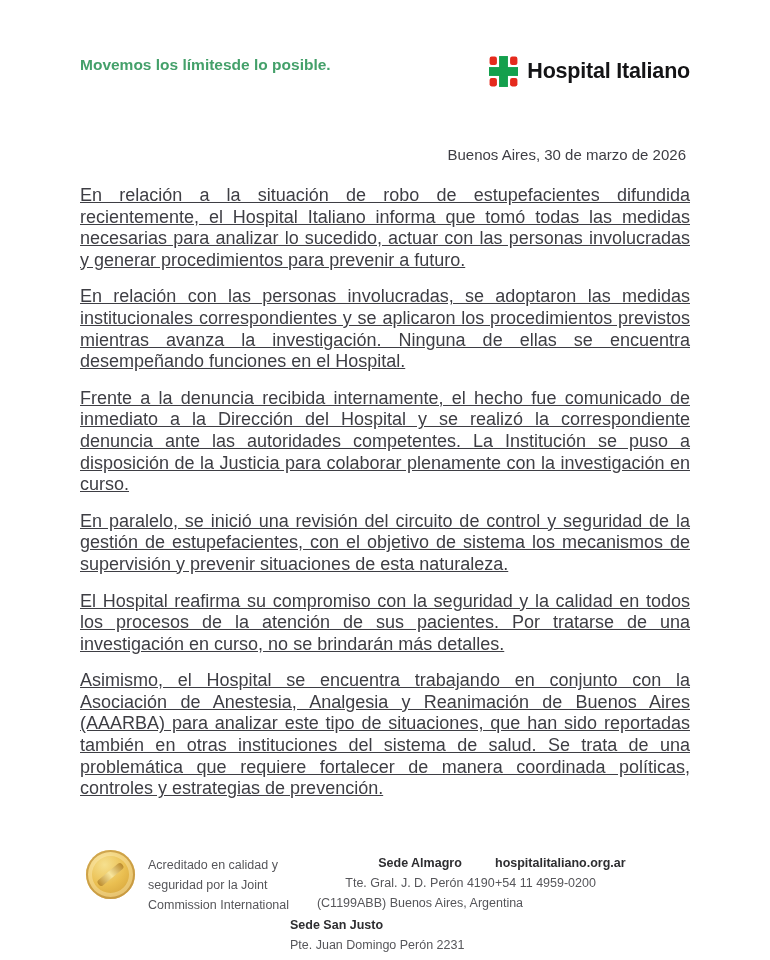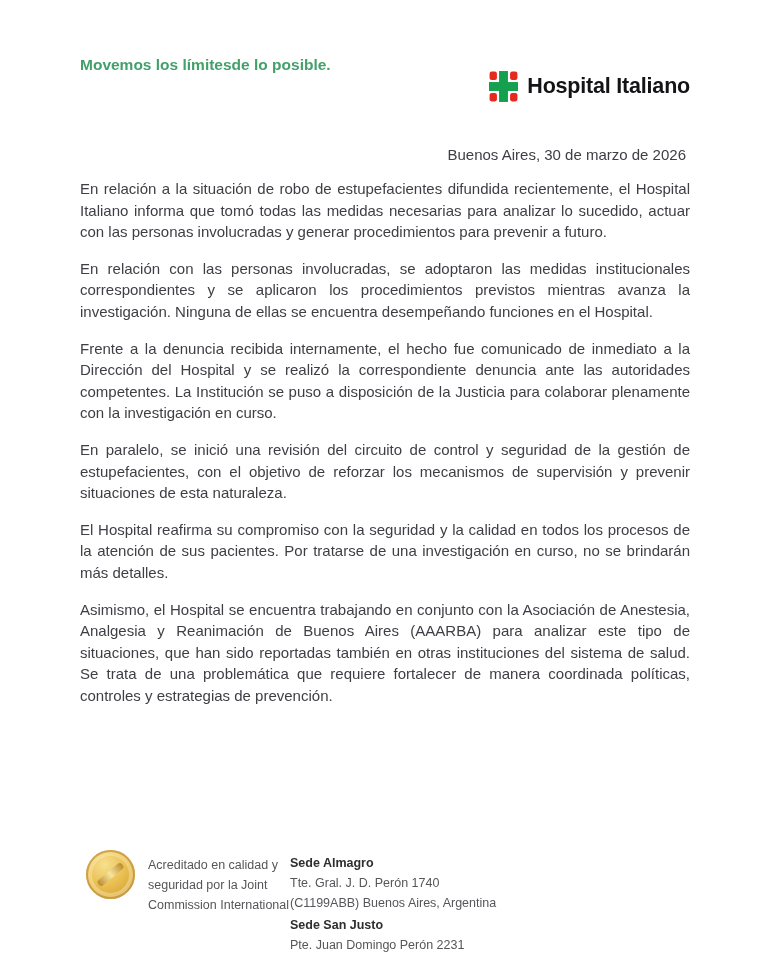--- a/index.html
+++ b/index.html
@@ -14,36 +14,36 @@
   
   .header {
     position:absolute; top:55px; left:80px; right:80px;
     display:flex; justify-content:space-between; align-items:flex-start;
   }
   .tagline {
     color:var(--green,#44a06a);
     font-size:15.5px; line-height:19px; font-weight:600;
     display:flex; 
   }
-  .logo { display:flex; align-items:center; gap:9px; margin-top:16px; }
+  .logo { display:flex; align-items:center; gap:9px; margin-top:1px; }
   .logo-icon { display:inline-flex; width:29px; height:31px; }
   .logo-icon svg { width:100%; height:100%; }
   .logo-text {
     font-size:21.5px; font-weight:700; letter-spacing:-0.2px;
     color:#141416;
   }
   
   .dateline {
     position:absolute; top:146px; right:84px;
     font-size:15px; color:var(--text,#3e3e44);
   }
   
   .body {
-    position:absolute; top:178px; left:80px; width:610px;
-    font-size:15px; line-height:21.6px; text-align:justify;
+    position:absolute; top:185px; left:80px; width:610px;
+    font-size:18px; line-height:21.6px; text-align:justify;text-decoration:underline;
   }
   .body p { margin:0 0 15px 0; }
   .body p.signature { font-weight:700; margin-top:3px; text-align:left; color:#323236; }
   
   .footer {
     position:absolute; left:0; top:845px; width:770px; height:115px;
     font-size:12.5px; line-height:20px; color:var(--muted,#56565a);
   }
   .seal {
     position:absolute; left:86px; top:5px; width:49px; height:49px;
@@ -52,21 +52,21 @@
     box-shadow:inset 0 0 0 2px rgba(176,122,28,.55), inset 0 0 0 6px rgba(255,242,196,.38);
     overflow:hidden;
   }
   .seal::after {
     content:""; position:absolute; left:9px; top:21px; width:31px; height:7px;
     background:linear-gradient(90deg,#b8872a,#f8e7a0 50%,#b8872a);
     transform:rotate(-40deg); border-radius:3px; opacity:.95;
   }
   .accreditation { position:absolute; left:148px; top:10px; width:150px; }
   .sede { position:absolute; left:290px; width:260px; }
-  .sede-1 { top:8px; }
+  .sede-1 { top:8px;text-align:center; }
   .sede-2 { top:70px; }
   .sede-name { font-weight:700; color:#2e2e31; }
   .contact { position:absolute; left:495px; top:8px; }
   .website { font-weight:700; color:#2e2e31; }
 </style>
 </head>
 <body>
 
 <div class="page">
 
@@ -89,36 +89,40 @@
       <span class="logo-text">Hospital Italiano</span>
     </div>
   </div>
 
   <div class="dateline">Buenos Aires, 30 de marzo de 2026</div>
 
   <div class="body">
     <p>En relación a la situación de robo de estupefacientes difundida recientemente, el Hospital Italiano informa que tomó todas las medidas necesarias para analizar lo sucedido, actuar con las personas involucradas y generar procedimientos para prevenir a futuro.</p>
     <p>En relación con las personas involucradas, se adoptaron las medidas institucionales correspondientes y se aplicaron los procedimientos previstos mientras avanza la investigación. Ninguna de ellas se encuentra desempeñando funciones en el Hospital.</p>
     <p>Frente a la denuncia recibida internamente, el hecho fue comunicado de inmediato a la Dirección del Hospital y se realizó la correspondiente denuncia ante las autoridades competentes. La Institución se puso a disposición de la Justicia para colaborar plenamente con la investigación en curso.</p>
-    <p>En paralelo, se inició una revisión del circuito de control y seguridad de la gestión de estupefacientes, con el objetivo de reforzar los mecanismos de supervisión y prevenir situaciones de esta naturaleza.</p>
+    <p>En paralelo, se inició una revisión del circuito de control y seguridad de la gestión de estupefacientes, con el objetivo de sistema los mecanismos de supervisión y prevenir situaciones de esta naturaleza.</p>
     <p>El Hospital reafirma su compromiso con la seguridad y la calidad en todos los procesos de la atención de sus pacientes. Por tratarse de una investigación en curso, no se brindarán más detalles.</p>
     <p>Asimismo, el Hospital se encuentra trabajando en conjunto con la Asociación de Anestesia, Analgesia y Reanimación de Buenos Aires (AAARBA) para analizar este tipo de situaciones, que han sido reportadas también en otras instituciones del sistema de salud. Se trata de una problemática que requiere fortalecer de manera coordinada políticas, controles y estrategias de prevención.</p>
   </div>
 
   <div class="footer">
     <div class="seal"></div>
     <div class="accreditation">Acreditado en calidad y seguridad por la Joint Commission International</div>
 
     <div class="sede sede-1">
       <div class="sede-name">Sede Almagro</div>
-      <div>Tte. Gral. J. D. Perón 1740</div>
+      <div>Tte. Gral. J. D. Perón 4190</div>
       <div>(C1199ABB) Buenos Aires, Argentina</div>
     </div>
 
     <div class="sede sede-2">
       <div class="sede-name">Sede San Justo</div>
       <div>Pte. Juan Domingo Perón 2231</div>
       <div>(B1702) Pcia. de Buenos Aires, Argentina</div>
     </div>
 
+    <div class="contact">
+      <div class="website">hospitalitaliano.org.ar</div>
+      <div>+54 11 4959-0200</div>
+    </div>
   </div>
 
 </div>
 
 </body></html>

